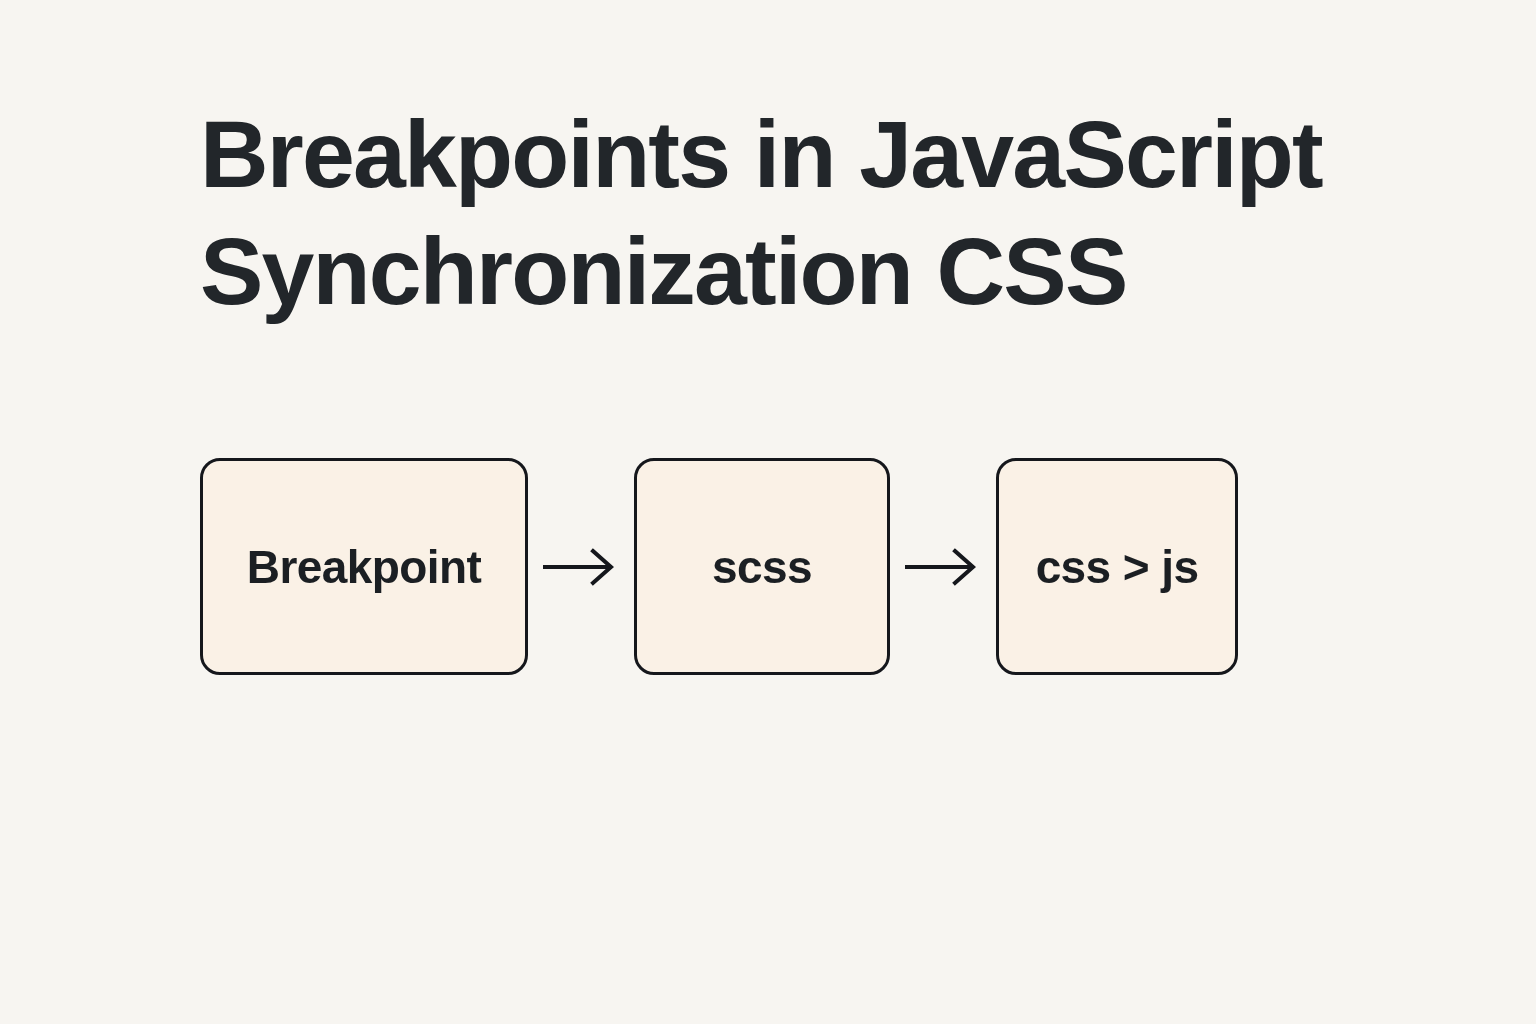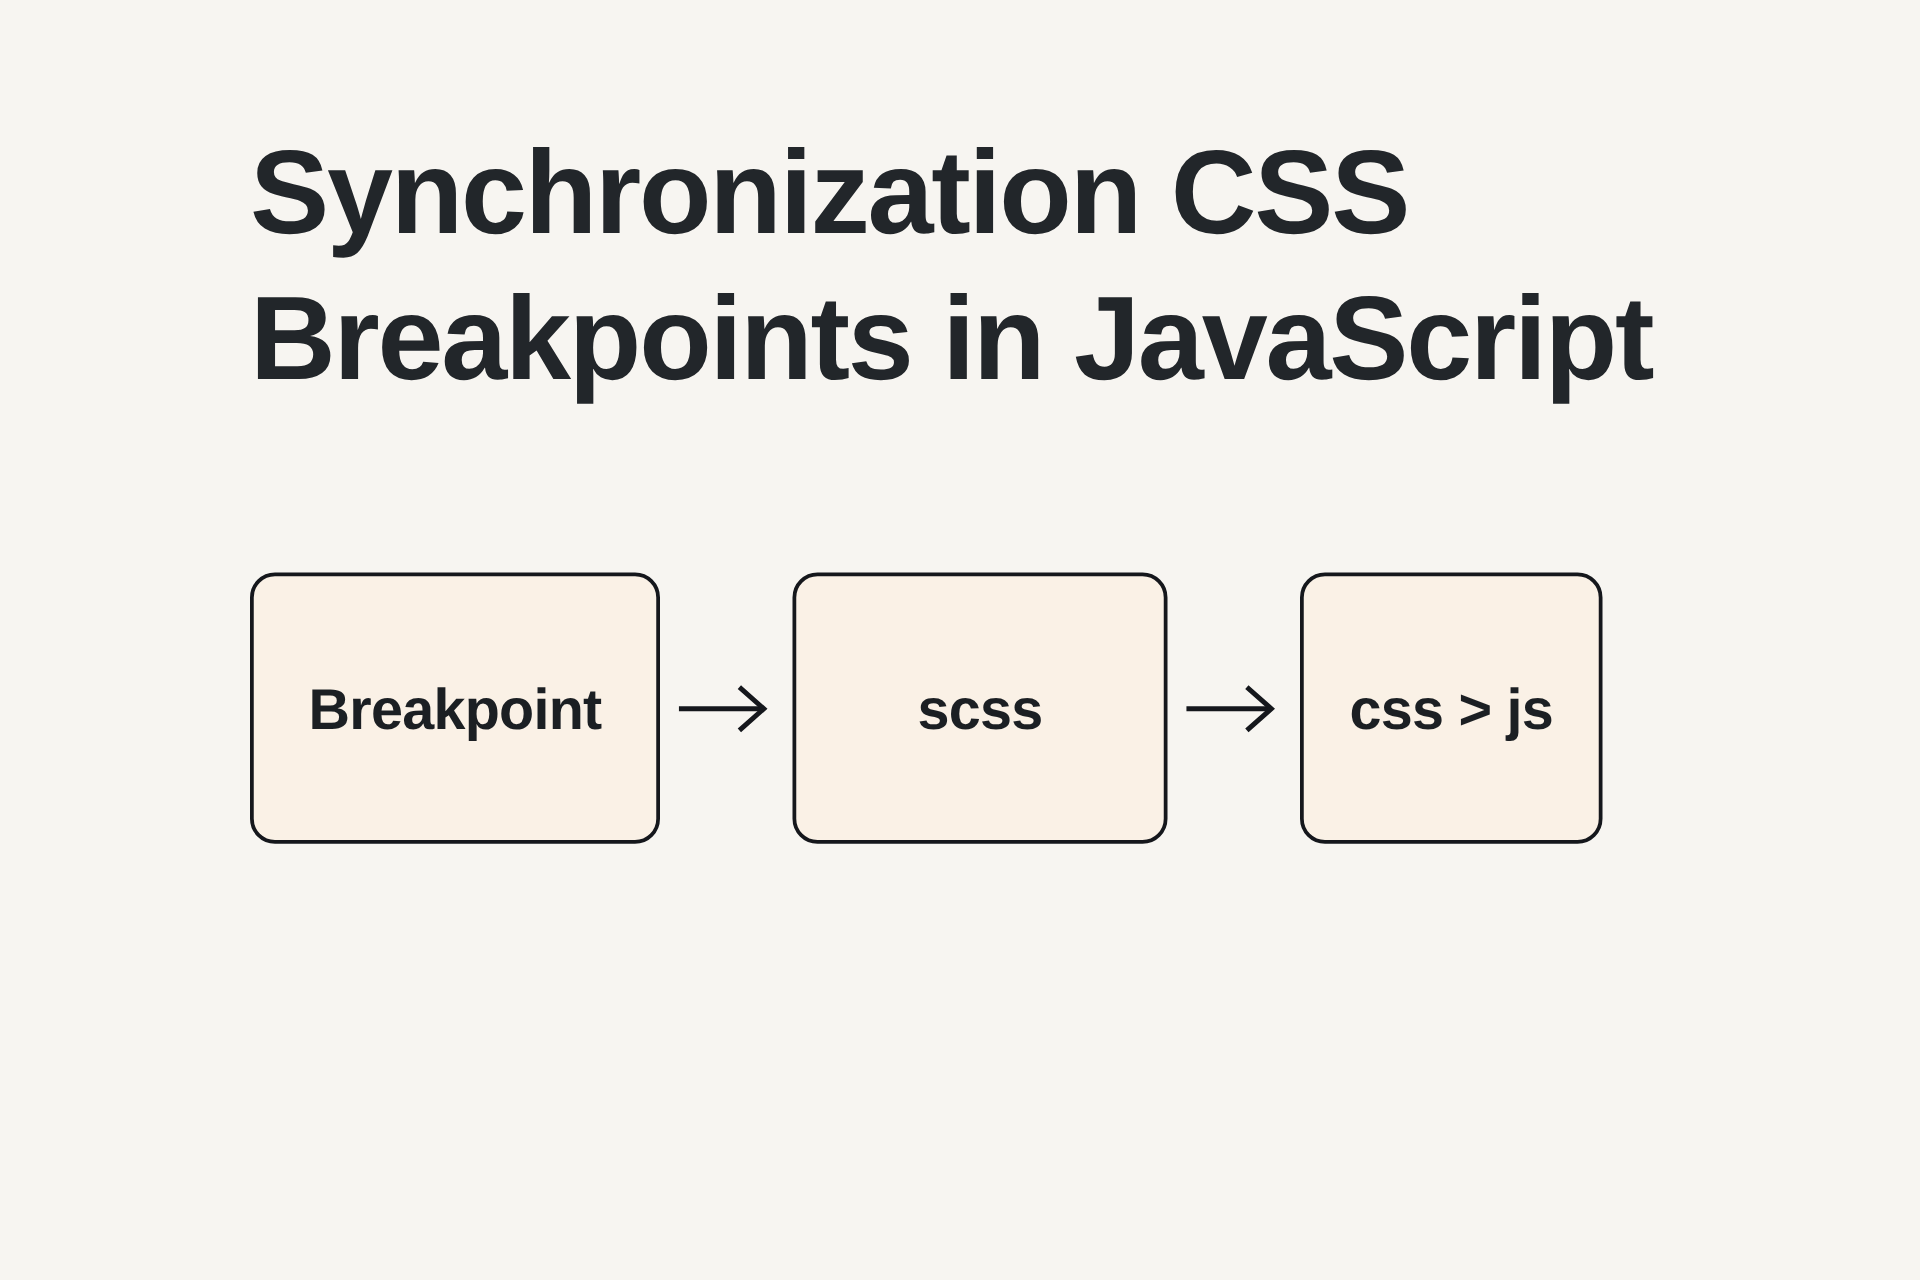--- a/index.html
+++ b/index.html
@@ -53,21 +53,21 @@
     height: 217px;
     box-sizing: border-box;
     background: #faf1e6;
     border: 3px solid #15171c;
     border-radius: 20px;
     display: flex;
     align-items: center;
     justify-content: center;
   }
   .node-0 { width: 328px; }
-  .node-1 { width: 300px; text-align: center; }
+  .node-1 { width: 256px; text-align: center; }
   .node-2 { width: 242px; }
 
   .node-label {
     font-size: 46px;
     font-weight: 700;
     letter-spacing: -0.6px;
     color: #1b1f23;
     white-space: nowrap;
   }
 
@@ -81,22 +81,22 @@
   .arrow-svg {
     display: block;
   }
 </style>
 </head>
 <body>
 
 <div id="canvas">
 
   <div class="title-block">
+    <div class="title-line">Breakpoints in JavaScript</div>
     <div class="title-line">Synchronization CSS</div>
-    <div class="title-line">Breakpoints in JavaScript</div>
   </div>
 
   <div class="flow">
 
     <div class="node node-0">
       <span class="node-label">Breakpoint</span>
     </div>
 
     <div class="connector">
       <svg class="arrow-svg" width="76" height="40" viewBox="0 0 76 40">

